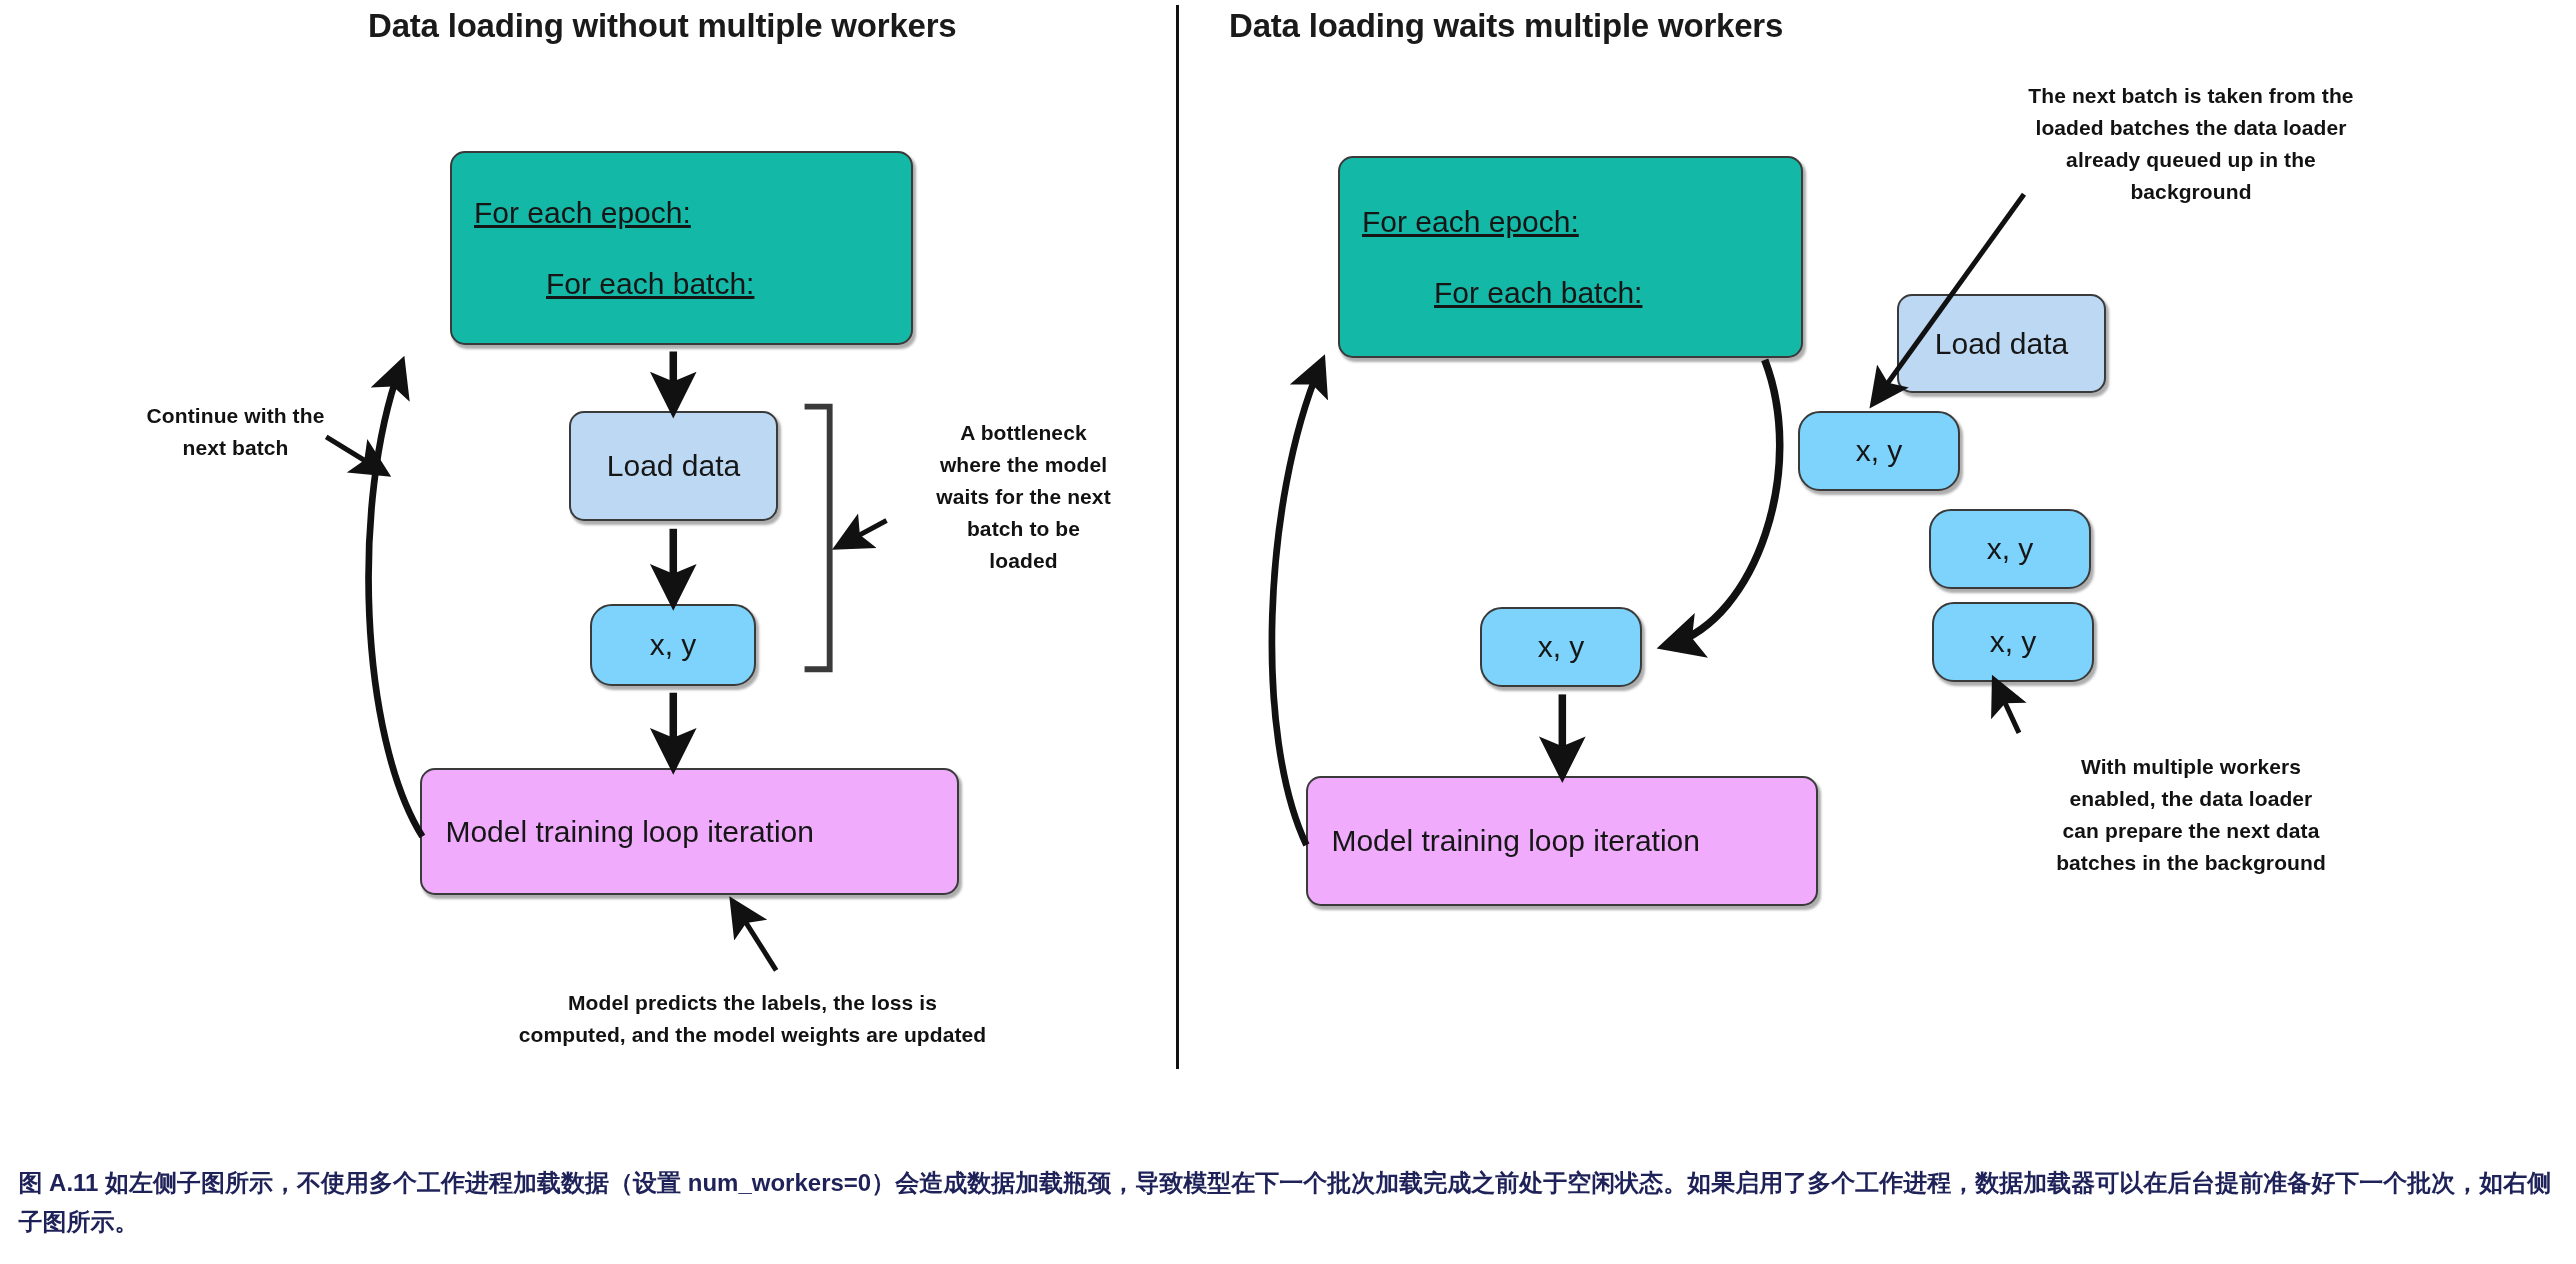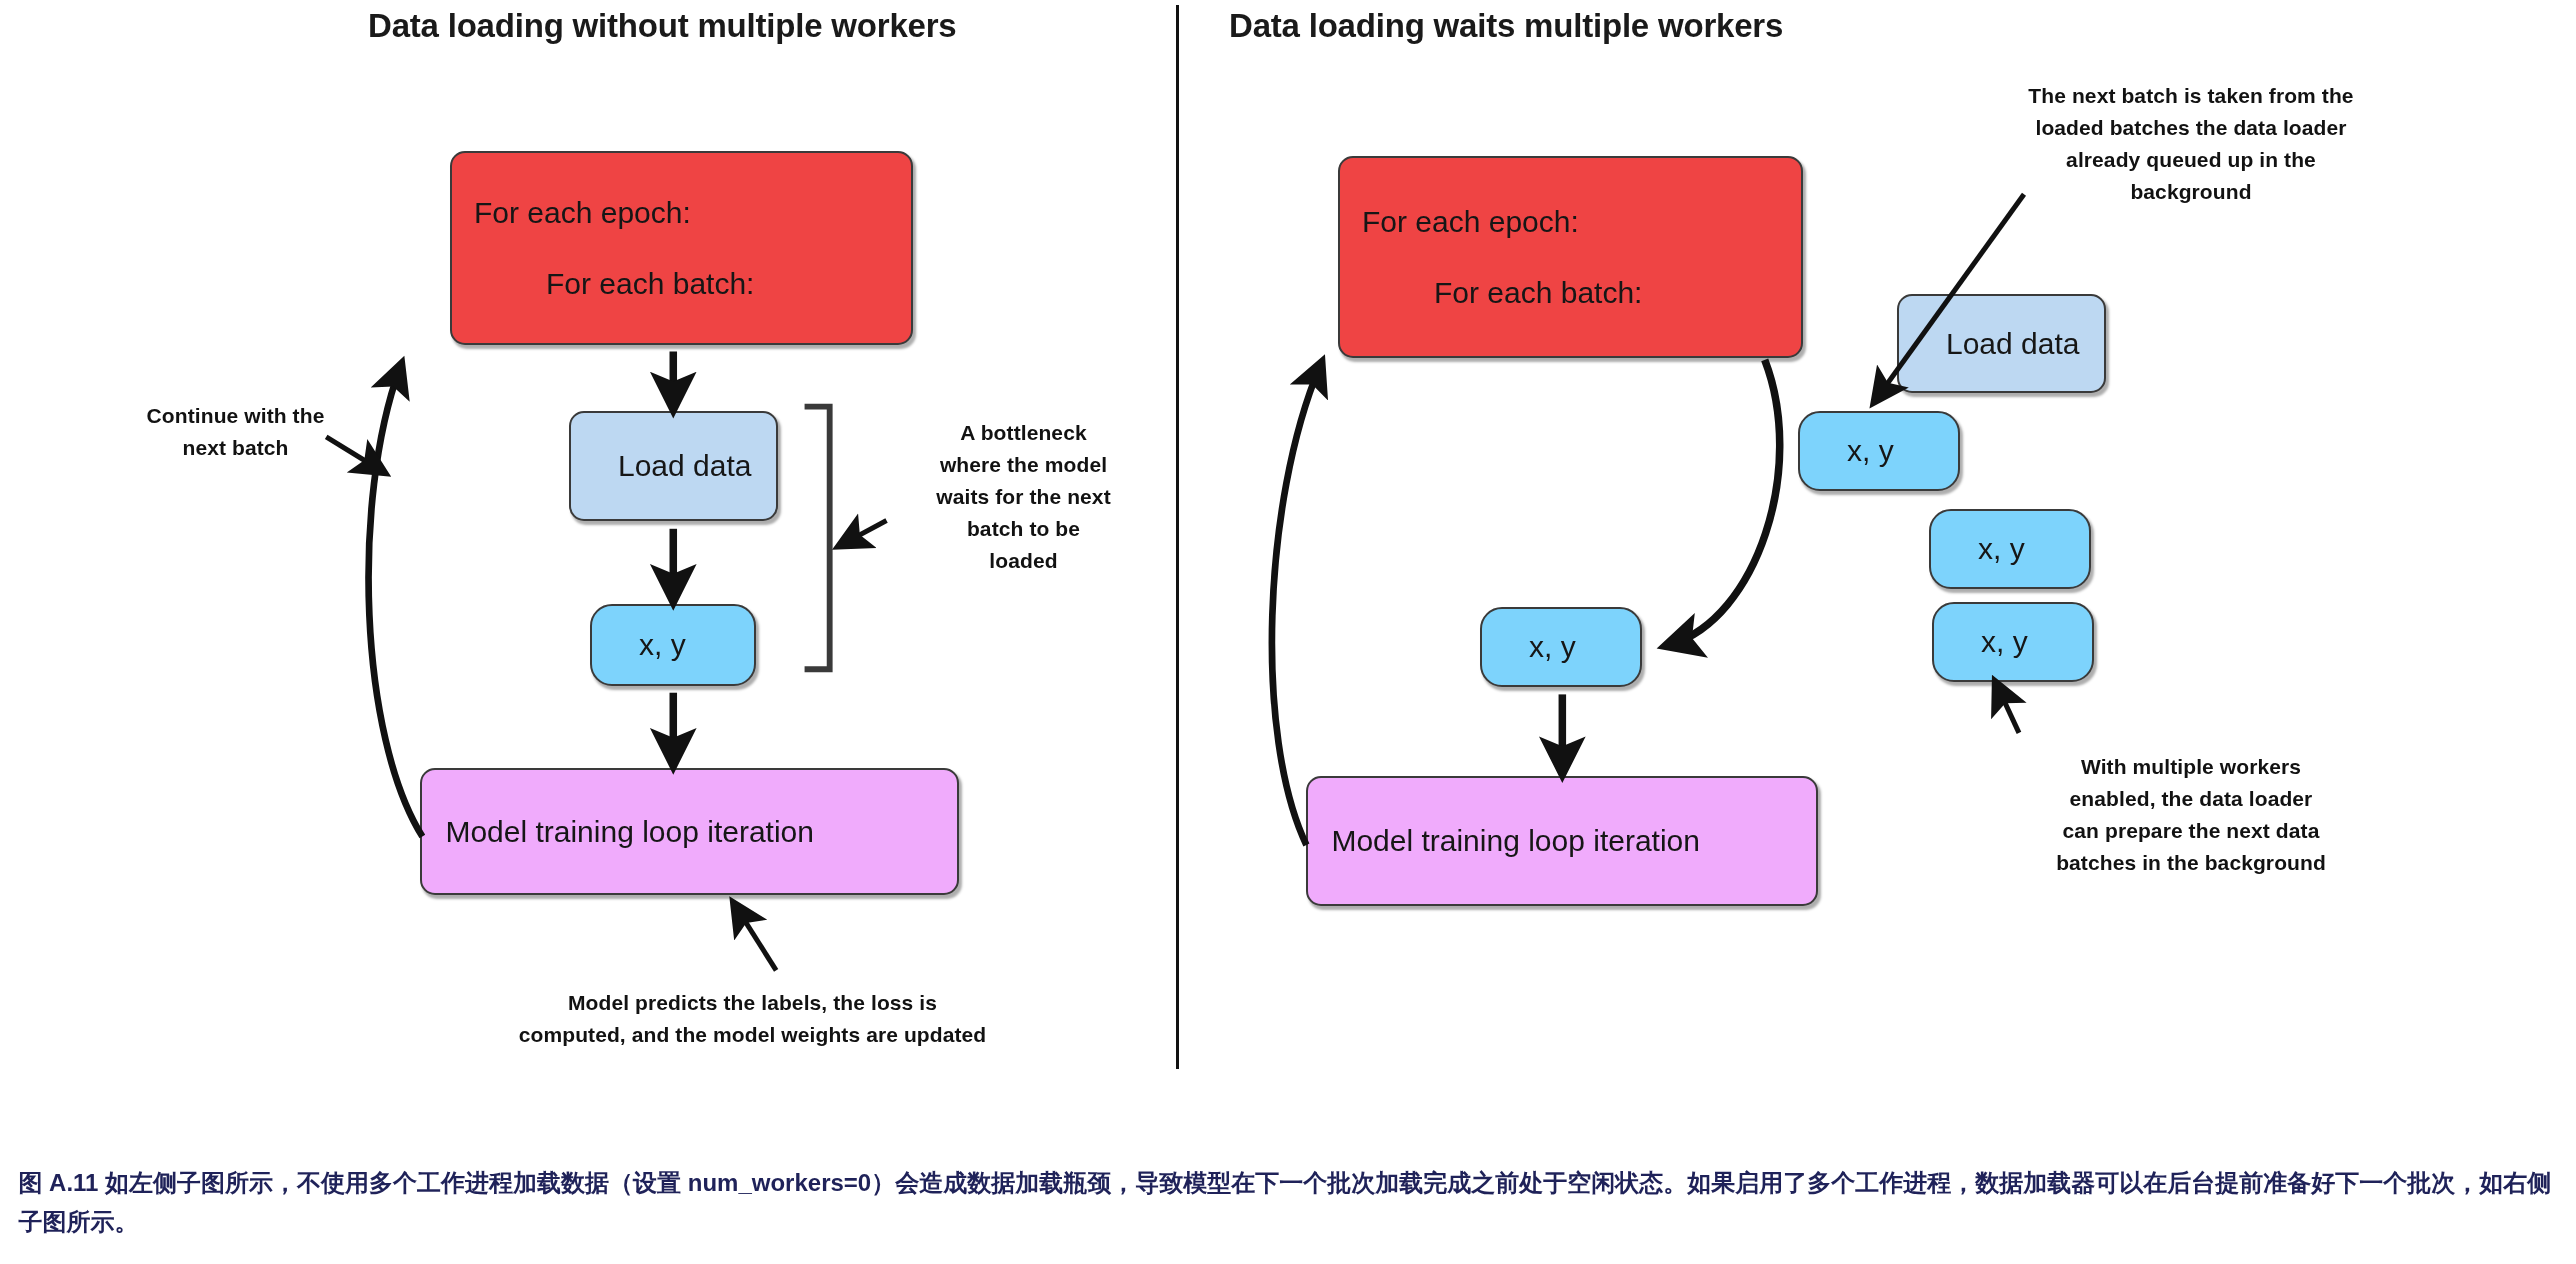--- a/index.html
+++ b/index.html
@@ -42,37 +42,37 @@
     position: absolute;
     box-sizing: border-box;
     border: 2.5px solid #3a3a3a;
     border-radius: 15px;
     display: flex;
     align-items: center;
     font-family: "Liberation Sans", sans-serif;
     color: #161616;
     box-shadow: 2.5px 3.3px 2.5px rgba(0,0,0,0.32);
   }
-  .box.gray   { background: #ef4444; }
+  .box.gray   { background: #14b8a6; text-decoration: underline; }
   .box.blue   { background: #bdd8f2; }
   .box.yellow { background: #7dd3fc; border-radius: 22px; }
   .box.pink   { background: #f0abfc; }
 
   .box-lines {
     width: 100%;
     padding: 0 22px;
     box-sizing: border-box;
   }
   .line-epoch { font-size: 30px; text-align: left; }
   .line-batch { font-size: 30px; text-align: left; margin-top: 37px; padding-left: 72px; }
 
   .box-center {
     width: 100%;
+    text-align: center;
     font-size: 30px;
-    padding-left: 47px;
   }
   .box-left {
     width: 100%;
     text-align: left;
     font-size: 30px;
     padding-left: 23.4px;
     box-sizing: border-box;
   }
 
   

